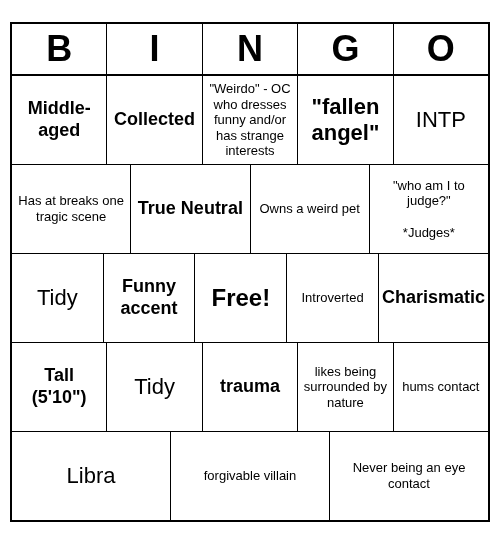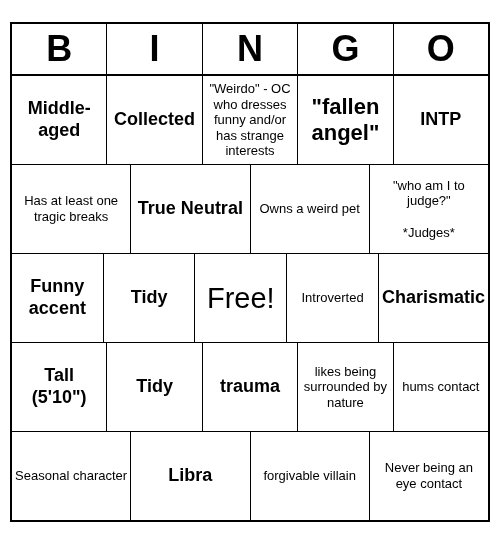--- a/index.html
+++ b/index.html
@@ -67,32 +67,32 @@
       padding: 4px 3px;
       font-size: 13px;
       line-height: 1.2;
     }
 
     .bingo-cell:last-child {
       border-right: none;
     }
 
     .bingo-cell.large-text {
-      font-size: 18px;
-      font-weight: bold;
+      font-size: 22px;
+      font-weight: normal;
     }
 
     .bingo-cell.medium-text {
       font-size: 18px;
       font-weight: bold;
     }
 
     .bingo-cell.free {
-      font-size: 29px;
-      font-weight: normal;
+      font-size: 24px;
+      font-weight: bold;
     }
 
     .bingo-cell.quoted {
       font-size: 22px;
       font-weight: bold;
     }
   </style>
 </head>
 <body>
 
@@ -106,39 +106,38 @@
     </div>
   <div class="bingo-grid">
   <div class="bingo-row">
         <div class="bingo-cell medium-text">Middle-aged</div>
         <div class="bingo-cell medium-text">Collected</div>
         <div class="bingo-cell">"Weirdo" - OC who dresses funny and/or has strange interests</div>
         <div class="bingo-cell quoted">"fallen angel"</div>
         <div class="bingo-cell large-text">INTP</div>
       </div>
       <div class="bingo-row">
-        <div class="bingo-cell">Has at least one tragic breaks</div>
+        <div class="bingo-cell">Has at breaks one tragic scene</div>
         <div class="bingo-cell medium-text">True Neutral</div>
         <div class="bingo-cell">Owns a weird pet</div>
         <div class="bingo-cell">"who am I to judge?"<br><br>*Judges*</div>
       </div>
       <div class="bingo-row">
+        <div class="bingo-cell large-text">Tidy</div>
         <div class="bingo-cell medium-text">Funny accent</div>
-        <div class="bingo-cell large-text">Tidy</div>
         <div class="bingo-cell free">Free!</div>
         <div class="bingo-cell">Introverted</div>
         <div class="bingo-cell medium-text">Charismatic</div>
       </div>
       <div class="bingo-row">
         <div class="bingo-cell medium-text">Tall (5'10")</div>
         <div class="bingo-cell large-text">Tidy</div>
         <div class="bingo-cell medium-text">trauma</div>
         <div class="bingo-cell">likes being surrounded by nature</div>
         <div class="bingo-cell">hums contact</div>
       </div>
       <div class="bingo-row">
-        <div class="bingo-cell">Seasonal character</div>
         <div class="bingo-cell large-text">Libra</div>
         <div class="bingo-cell">forgivable villain</div>
         <div class="bingo-cell">Never being an eye contact</div>
       </div>
     </div>
 </div>
 
 </body></html>

